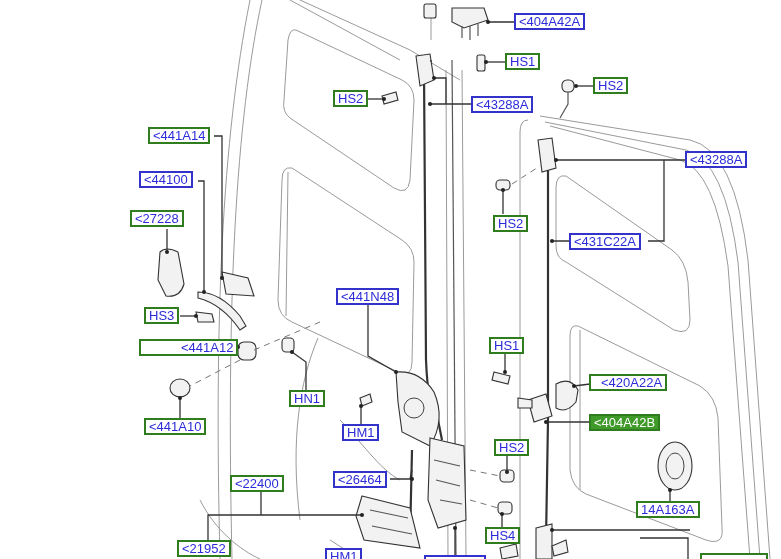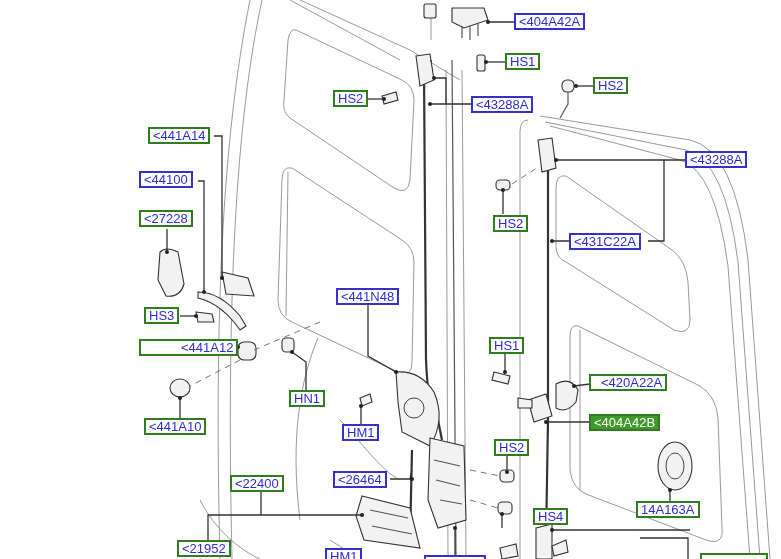--- a/index.html
+++ b/index.html
@@ -207,35 +207,35 @@
   </svg>
 
   <div class="callout blue" style="left:514px; top:13px;">&lt;404A42A</div>
   <div class="callout green" style="left:505px; top:53px;">HS1</div>
   <div class="callout green" style="left:593px; top:77px;">HS2</div>
   <div class="callout green" style="left:333px; top:90px;">HS2</div>
   <div class="callout blue" style="left:471px; top:96px;">&lt;43288A</div>
   <div class="callout green" style="left:148px; top:127px;">&lt;441A14</div>
   <div class="callout blue" style="left:685px; top:151px;">&lt;43288A</div>
   <div class="callout blue" style="left:139px; top:171px;">&lt;44100</div>
-  <div class="callout green" style="left:139px; top:210px;">&lt;27228</div>
+  <div class="callout green" style="left:130px; top:210px;">&lt;27228</div>
   <div class="callout green" style="left:493px; top:215px;">HS2</div>
   <div class="callout blue" style="left:569px; top:233px;">&lt;431C22A</div>
   <div class="callout blue" style="left:336px; top:288px;">&lt;441N48</div>
   <div class="callout green" style="left:144px; top:307px;">HS3</div>
   <div class="callout green" style="left:139px; top:339px;padding-left:40px;">&lt;441A12</div>
   <div class="callout green" style="left:489px; top:337px;">HS1</div>
   <div class="callout green" style="left:589px; top:374px;padding-left:10px;">&lt;420A22A</div>
   <div class="callout green" style="left:289px; top:390px;">HN1</div>
   <div class="callout green" style="left:144px; top:418px;">&lt;441A10</div>
   <div class="callout filled" style="left:589px; top:414px;">&lt;404A42B</div>
   <div class="callout blue" style="left:342px; top:424px;">HM1</div>
   <div class="callout green" style="left:494px; top:439px;">HS2</div>
   <div class="callout blue" style="left:333px; top:471px;">&lt;26464</div>
   <div class="callout green" style="left:230px; top:475px;">&lt;22400</div>
   <div class="callout green" style="left:636px; top:501px;">14A163A</div>
-  <div class="callout green" style="left:485px; top:508px;margin-left:48px;">HS4</div>
+  <div class="callout green" style="left:485px; top:527px;">HS4</div>
   <div class="callout green" style="left:177px; top:540px;">&lt;21952</div>
   <div class="callout blue" style="left:325px; top:548px;">HM1</div>
 
   <div class="callout blue" style="left:424px; top:555px; width:62px;"></div>
   <div class="callout green" style="left:700px; top:553px; width:68px;"></div>
 </div>
 
 </body></html>

